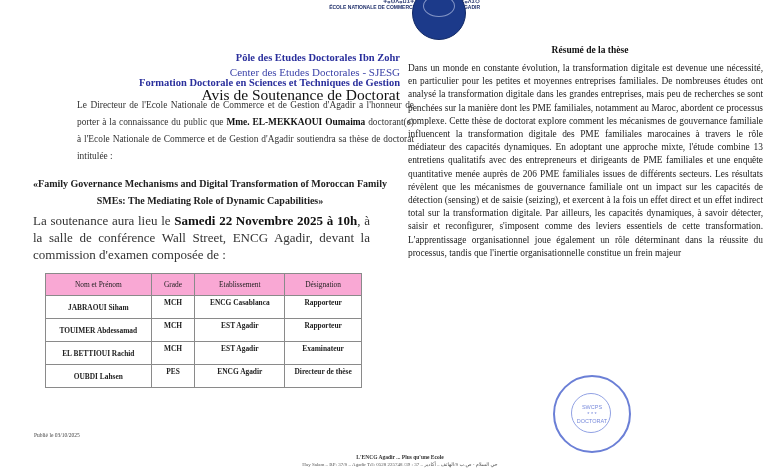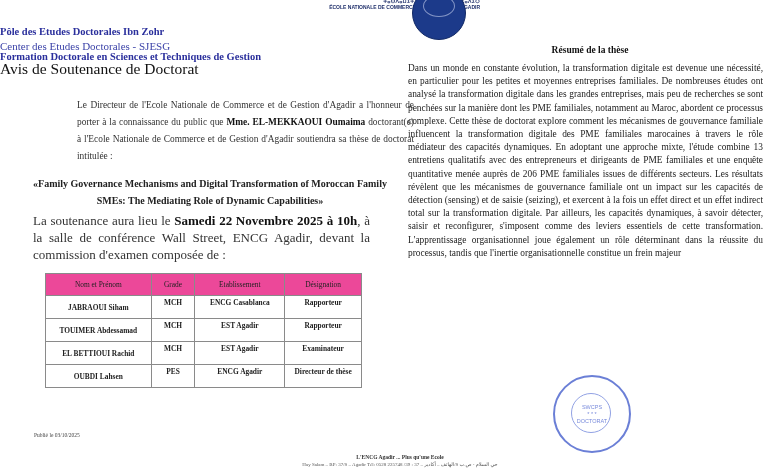--- a/index.html
+++ b/index.html
@@ -2,33 +2,33 @@
 <html><head>
 <meta charset="utf-8">
 <style>
   html, body { margin:0; padding:0; }
   body { width:780px; height:470px; background:#ffffff; position:relative; overflow:hidden; font-family:"Liberation Serif", "DejaVu Serif", serif; color:#222; }
   .abs { position:absolute; }
   .top-header { left:270px; top:0; width:210px; text-align:right; font-family:"Liberation Sans", sans-serif; font-size:5px; color:#1f2f6b; font-weight:bold; line-height:6px; }
   .top-header .l1 { margin-top:-2px; letter-spacing:0.3px; }
   .logo { left:412px; top:-14px; width:52px; height:52px; border-radius:50%; background:#1c3a8a; border:1px solid #132a66; }
   .logo-inner { position:absolute; left:10px; top:8px; width:30px; height:20px; border:1px solid #c8d2ee; border-radius:50%; opacity:0.6; }
-  .hdr { left:0; width:400px; text-align:left; }
+  .hdr { left:0; width:400px; text-align:right;margin-top:26px; }
   .pole { top:26px; font-size:10.5px; font-weight:bold; color:#2a2f9c; }
   .centre { top:40px; font-size:11px; color:#3b42a8; }
   .formation { top:51px; font-size:10.5px; font-weight:bold; color:#2a2f9c; }
   .avis { top:60px; font-size:15.5px; color:#111; }
   .intro { left:33px; top:97px; width:337px; font-size:9.4px; line-height:17px; text-align:justify; color:#333;margin-left:44px; }
   .intro b { color:#111; }
   .title { left:20px; top:175px; width:380px; text-align:center; font-size:10px; font-weight:bold; line-height:17px; color:#222; }
   .sout { left:33px; top:212px; width:337px; font-size:13px; line-height:17px; text-align:justify; color:#333; }
   .sout b { color:#111; }
   table.jury { position:absolute; left:45px; top:273px; width:317px; border-collapse:collapse; font-size:7.4px; }
   table.jury th, table.jury td { border:1px solid #8a8a8a; text-align:center; vertical-align:top; padding:2px 2px; color:#222; }
-  table.jury th { background:#ec4899; font-weight:normal; height:17px; vertical-align:middle; }
+  table.jury th { background:#f9a8d4; font-weight:normal; height:17px; vertical-align:middle; }
   table.jury td { height:18px; font-weight:bold; }
   table.jury td.name { vertical-align:middle; }
   table.jury td.des { font-weight:bold; }
   table.jury col.c1 { width:106px; } table.jury col.c2 { width:44px; } table.jury col.c3 { width:90px; } table.jury col.c4 { width:77px; }
   .publie { left:34px; top:432px; font-size:5.5px; color:#444; }
   .footer1 { left:250px; top:454px; width:300px; text-align:center; font-size:5.5px; font-weight:bold; color:#333; }
   .footer2 { left:250px; top:461px; width:300px; text-align:center; font-size:5px; color:#555; }
   .resume-title { left:400px; top:45px; width:380px; text-align:center; font-size:9.5px; font-weight:bold; color:#111; }
   .resume { left:408px; top:62px; width:355px; font-size:9.4px; line-height:13.2px; text-align:justify; color:#222; }
   .stamp { left:553px; top:375px; width:74px; height:74px; border-radius:50%; border:2px solid #3a55c9; opacity:0.75; }

